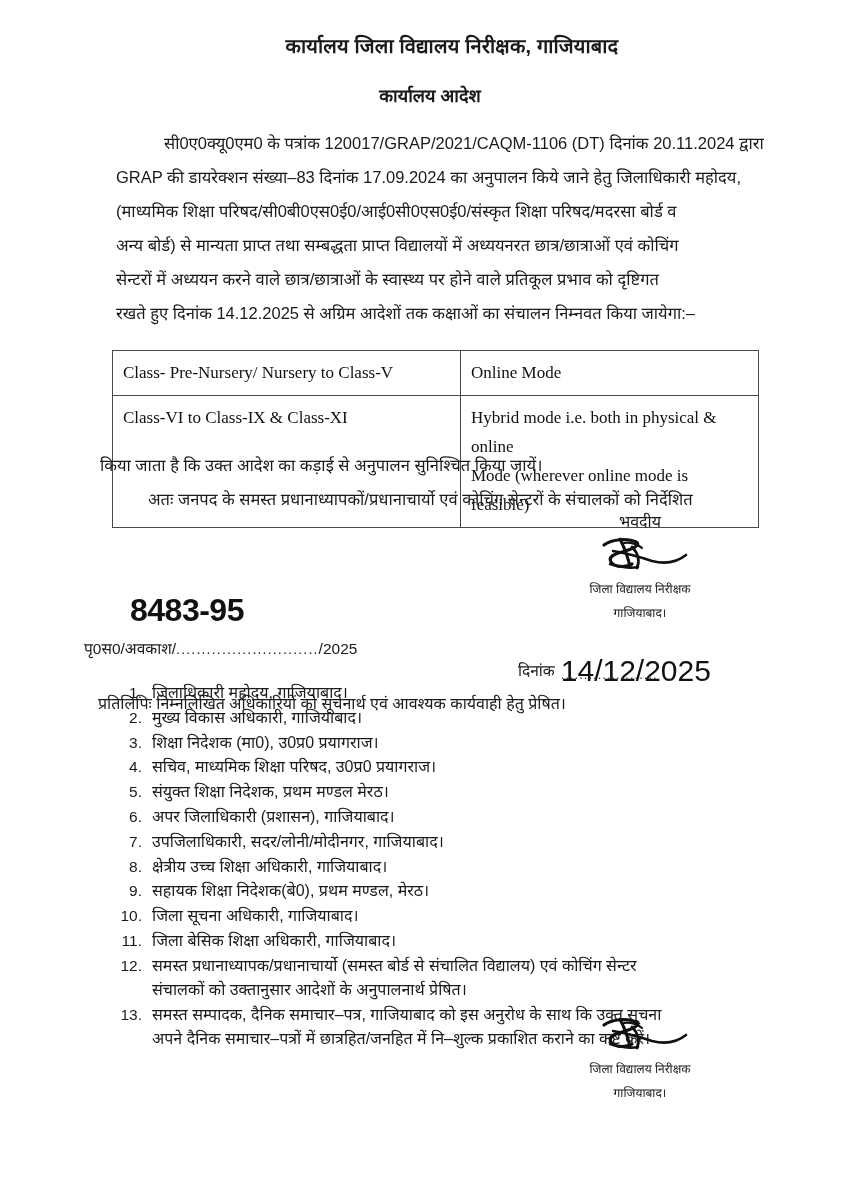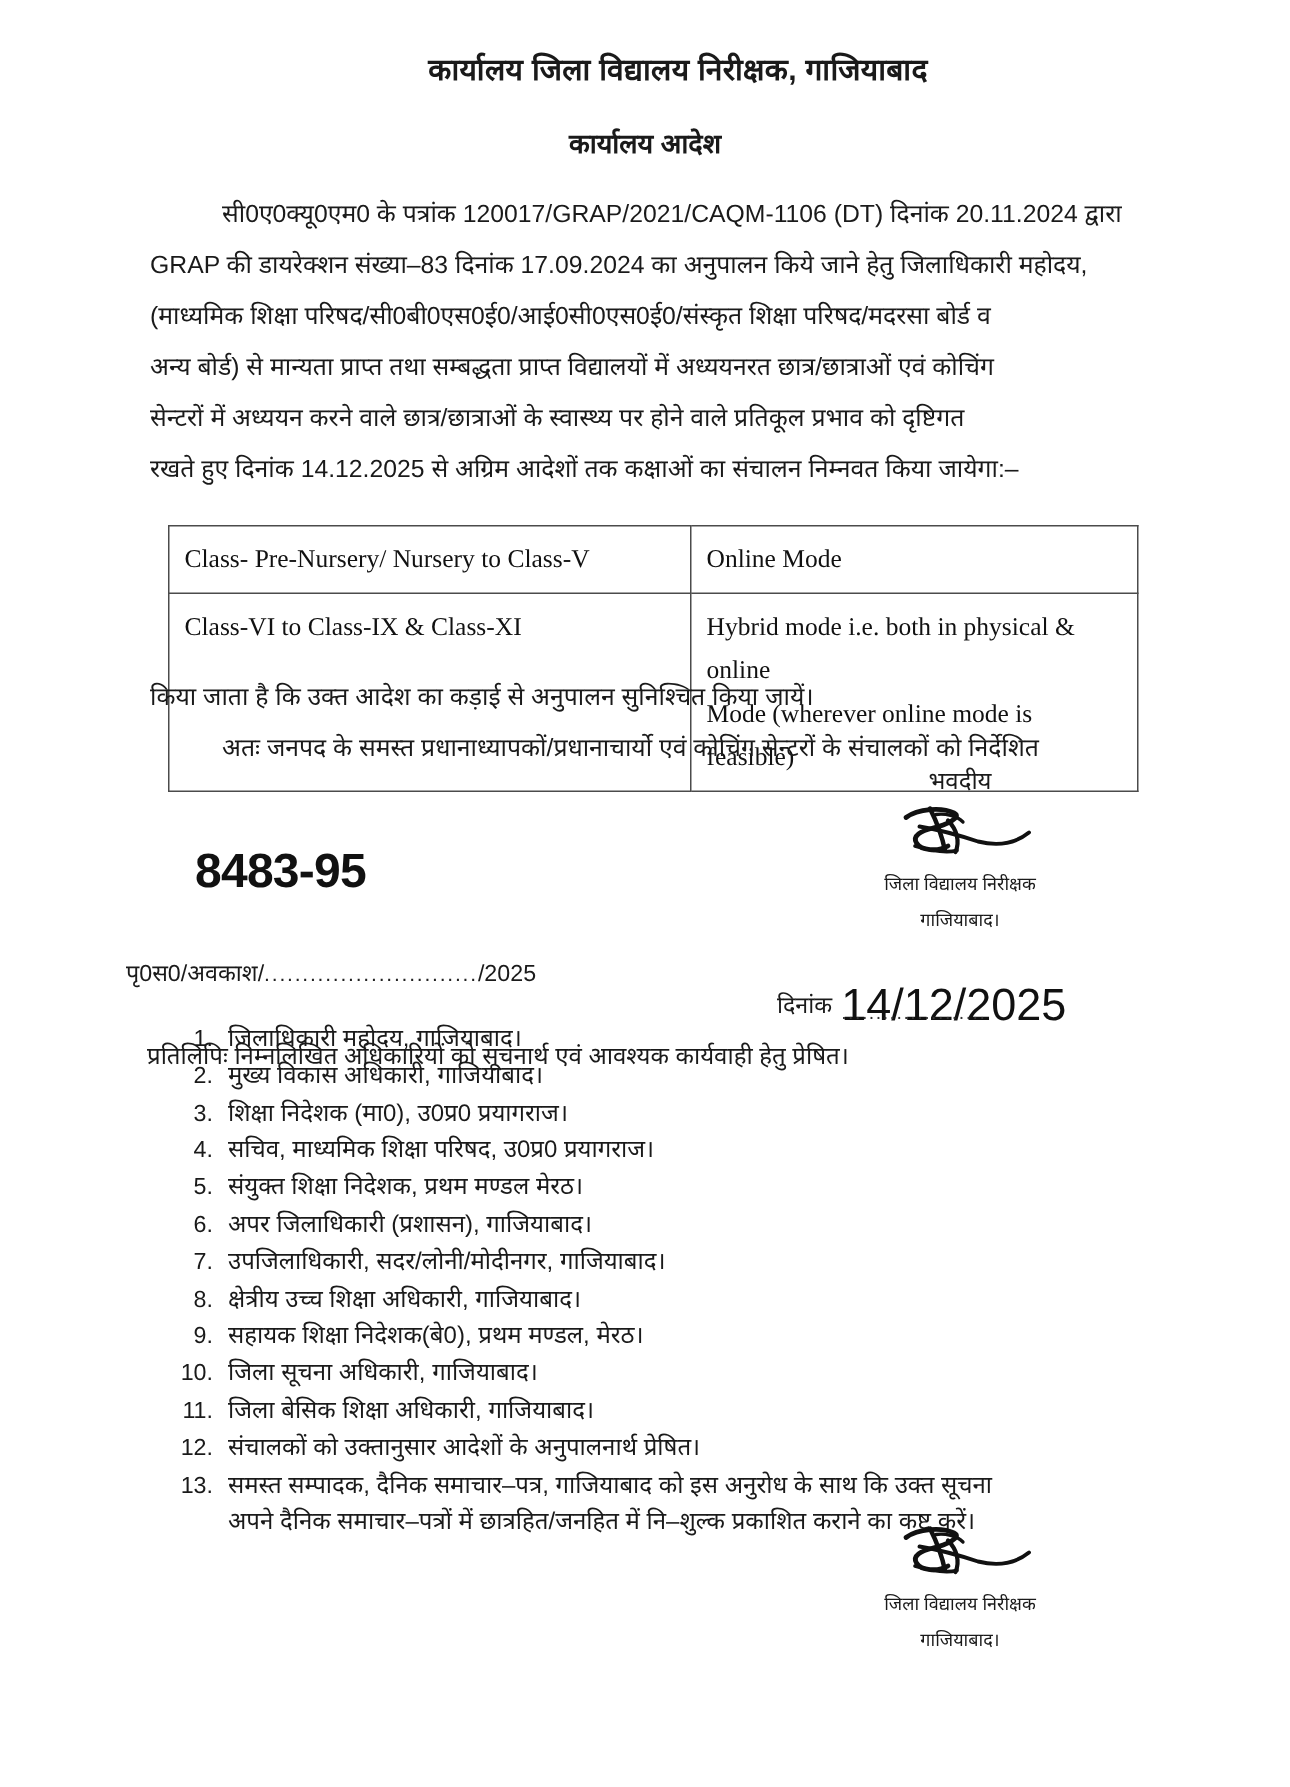--- a/index.html
+++ b/index.html
@@ -40,21 +40,21 @@
     left: 0; right: 0;
     top: 83px;
     text-align: center;
     font-size: 18px;
     font-weight: 700;
   }
 
   
   .body-block {
     position: absolute;
-    left: 100px;
+    left: 116px;
     top: 126px;
     width: 648px;
   }
   .body-line {
     font-size: 16.5px;
     line-height: 34px;
     white-space: nowrap;
     text-align: justify;
   }
   .body-line.indent { text-indent: 48px; }
@@ -109,21 +109,21 @@
   }
   .sig-name {
     font-size: 12px;
     line-height: 24px;
   }
 
   
   .stamp-no {
     position: absolute;
     left: 130px;
-    top: 562px;
+    top: 592px;
     font-size: 32px;
     font-weight: 700;
     letter-spacing: -0.5px;
     color: #111;
   }
 
   
   .ref-line {
     position: absolute;
     left: 84px;
@@ -328,20 +328,21 @@
       <span class="rec-num">10.</span>
       <span class="rec-text">जिला सूचना अधिकारी, गाजियाबाद।</span>
     </div>
     <div class="rec-item hi">
       <span class="rec-num">11.</span>
       <span class="rec-text">जिला बेसिक शिक्षा अधिकारी, गाजियाबाद।</span>
     </div>
     <div class="rec-item hi">
       <span class="rec-num">12.</span>
       <span class="rec-text">
+        <span class="l1">समस्त प्रधानाध्यापक/प्रधानाचार्यो (समस्त बोर्ड से संचालित विद्यालय) एवं कोचिंग सेन्टर</span>
         <span class="l2">संचालकों को उक्तानुसार आदेशों के अनुपालनार्थ प्रेषित।</span>
       </span>
     </div>
     <div class="rec-item hi">
       <span class="rec-num">13.</span>
       <span class="rec-text">
         <span class="l1">समस्त सम्पादक, दैनिक समाचार–पत्र, गाजियाबाद को इस अनुरोध के साथ कि उक्त सूचना</span>
         <span class="l2">अपने दैनिक समाचार–पत्रों में छात्रहित/जनहित में नि–शुल्क प्रकाशित कराने का कष्ट करें।</span>
       </span>
     </div>

